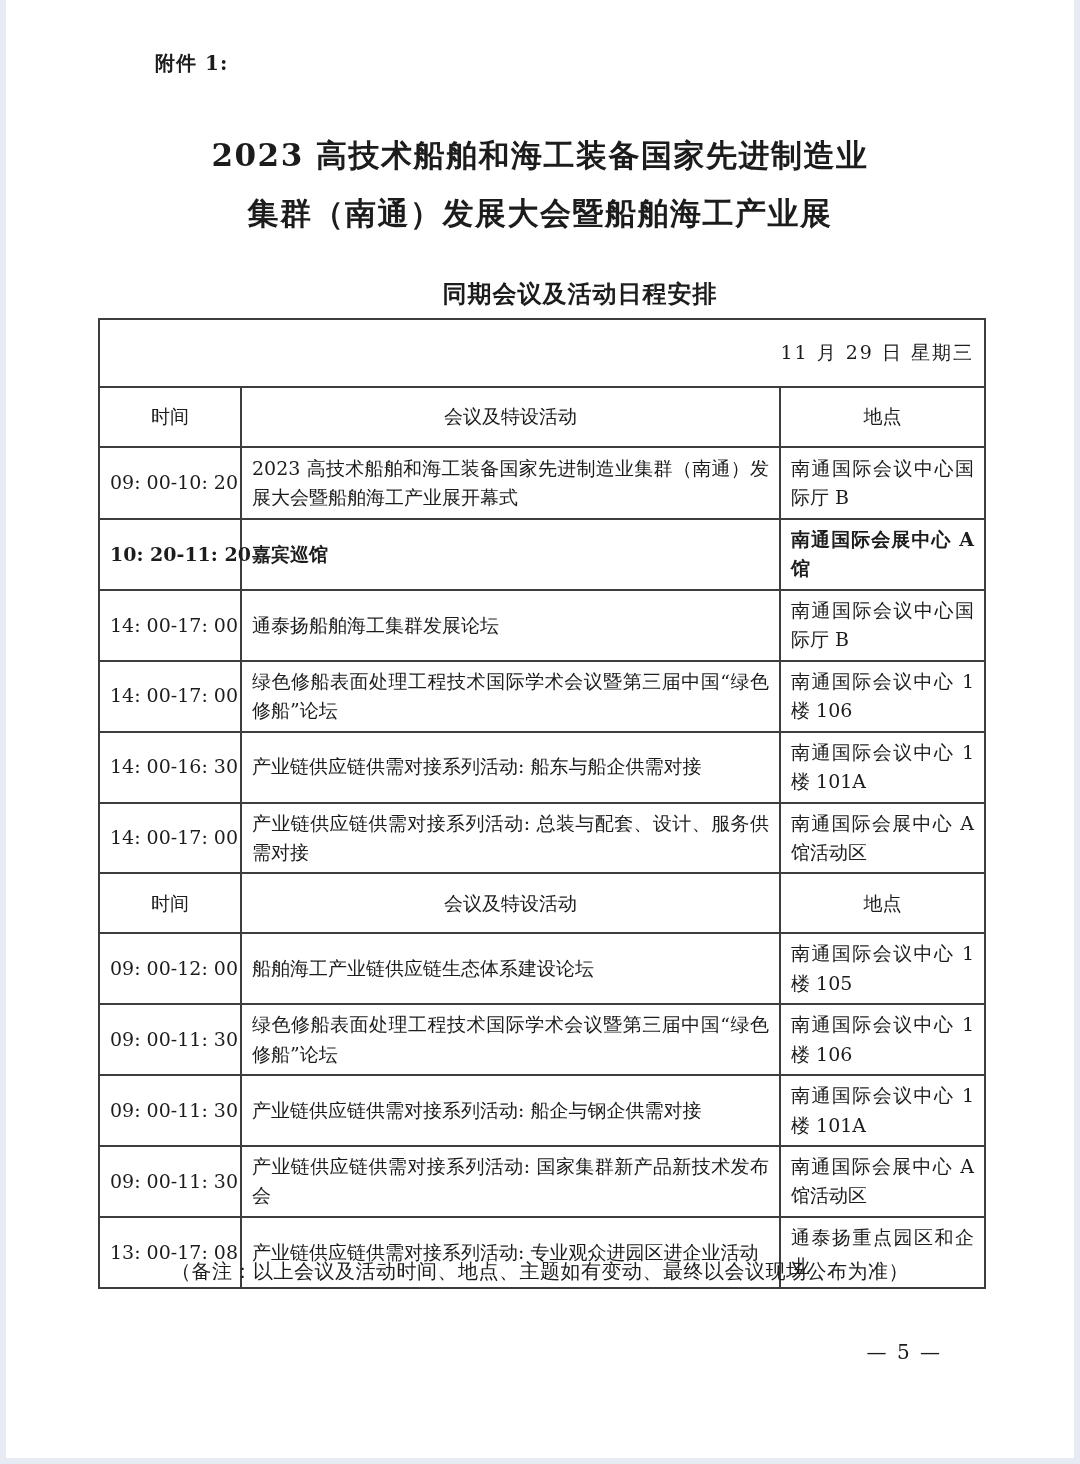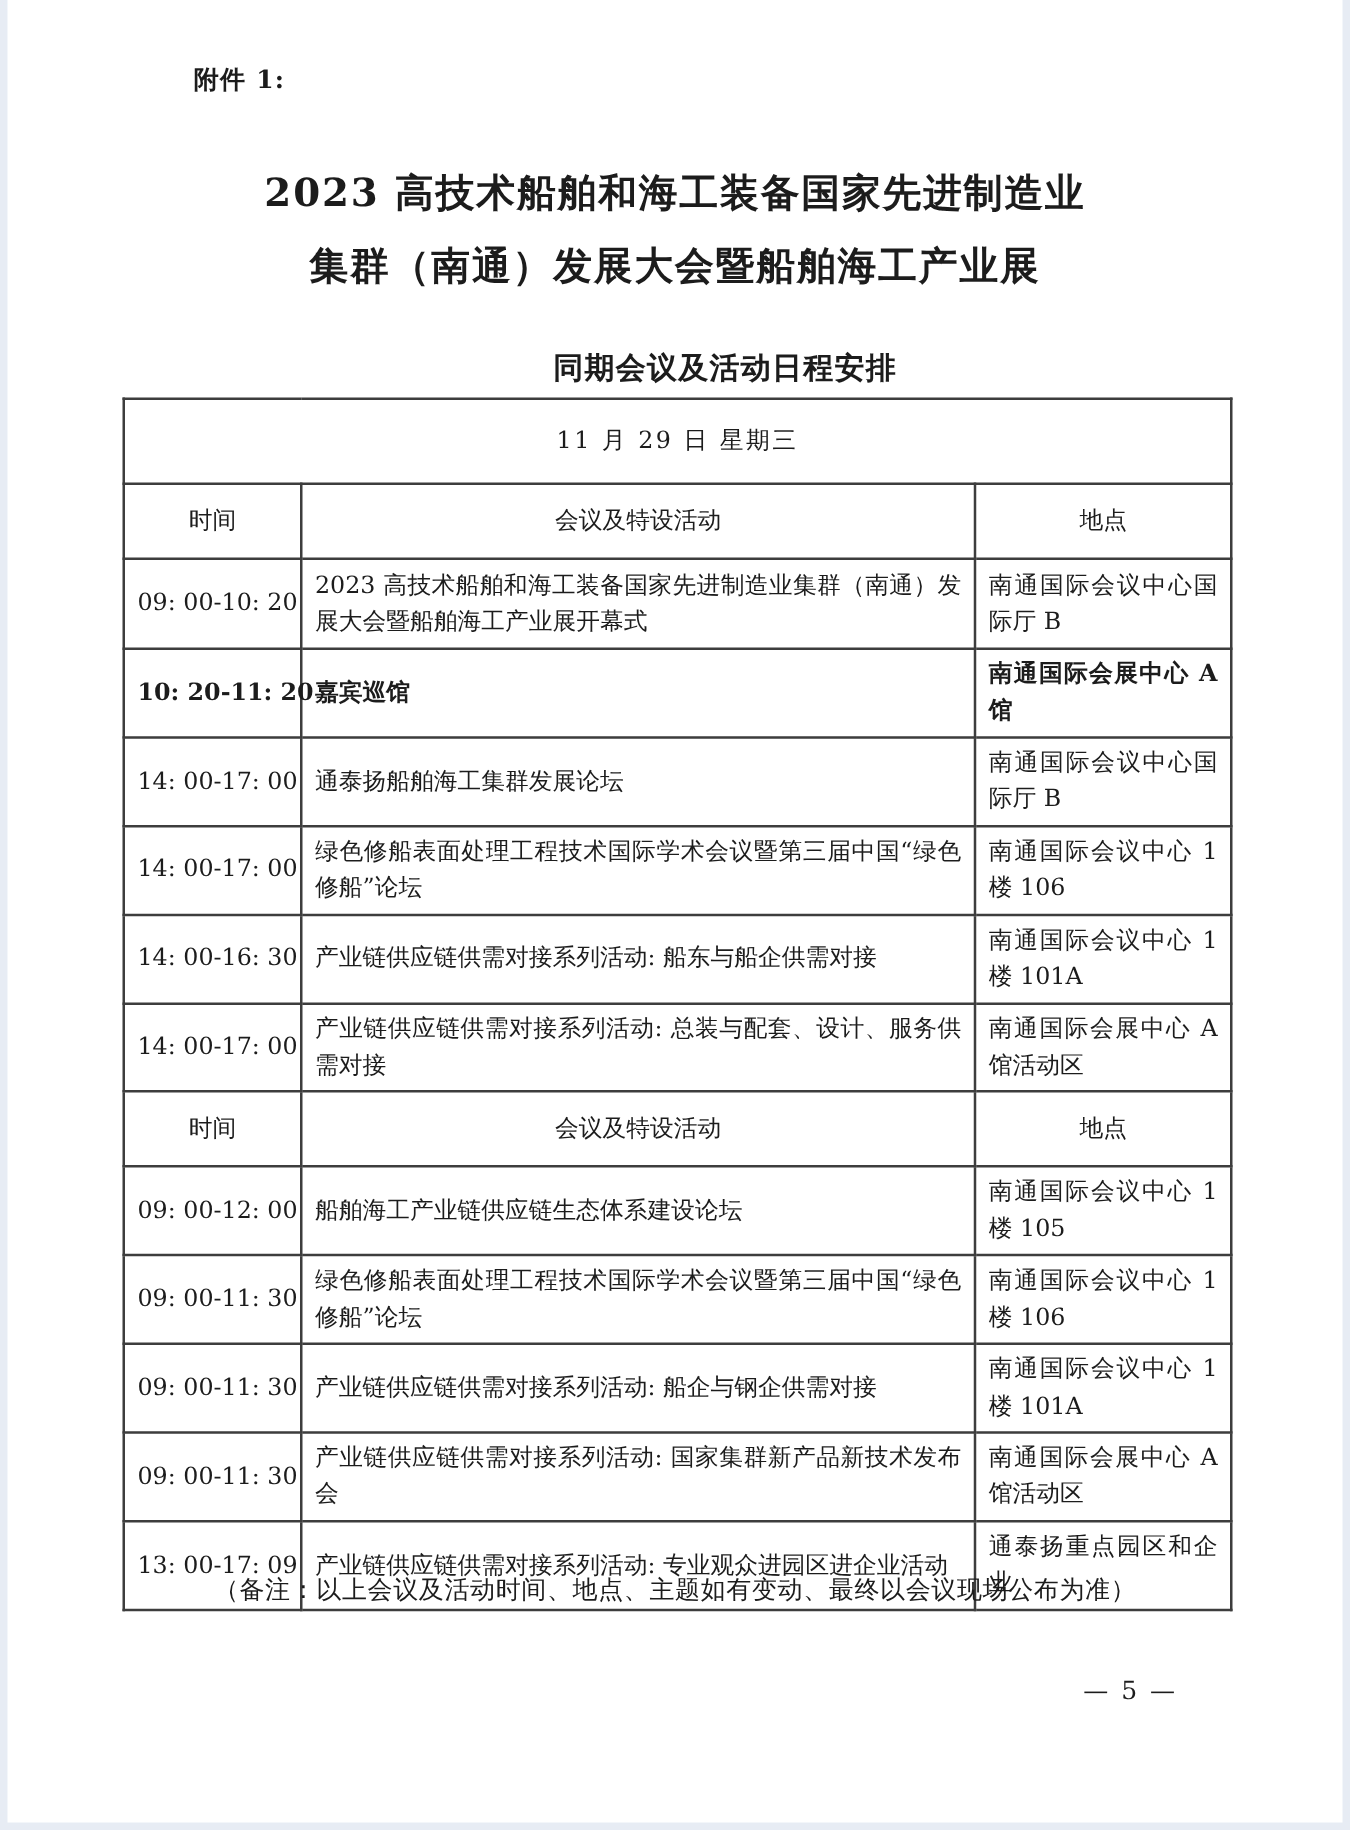--- a/index.html
+++ b/index.html
@@ -39,21 +39,21 @@
   table.schedule td {
     border:2px solid #3d3d3d;
     vertical-align:middle;
     padding:5px 10px;
     line-height:1.55;
   }
   col.c-time { width:142px; }
   col.c-act  { width:539px; }
   col.c-loc  { width:205px; }
   tr.date-row { height:68px; }
-  tr.date-row td { text-align:center; letter-spacing:2px;margin-top:36px; }
+  tr.date-row td { text-align:right; letter-spacing:2px;margin-top:36px; }
   tr.head-row { height:60px; }
   tr.head-row td { text-align:center; }
   td.cell-time { text-align:center; padding:5px 4px; white-space:nowrap; }
   td.cell-act, td.cell-loc { text-align:justify; text-justify:inter-character; }
   tr.h72 { height:72px; } tr.h70 { height:70px; } tr.h66 { height:66px; }
   tr.h62 { height:62px; } tr.h60 { height:60px; } tr.h56 { height:56px; }
   tr.h40 { height:40px;font-weight:bold; }
   .note {
     position:absolute; left:0; top:1258px; width:100%;
     text-align:center; font-size:20px; letter-spacing:0.5px;
@@ -143,21 +143,21 @@
       <td class="cell-time">09: 00-11: 30</td>
       <td class="cell-act">产业链供应链供需对接系列活动: 船企与钢企供需对接</td>
       <td class="cell-loc">南通国际会议中心 1 楼 101A</td>
     </tr>
     <tr class="h62">
       <td class="cell-time">09: 00-11: 30</td>
       <td class="cell-act">产业链供应链供需对接系列活动: 国家集群新产品新技术发布会</td>
       <td class="cell-loc">南通国际会展中心 A 馆活动区</td>
     </tr>
     <tr class="h66">
-      <td class="cell-time">13: 00-17: 09</td>
+      <td class="cell-time">13: 00-17: 08</td>
       <td class="cell-act">产业链供应链供需对接系列活动: 专业观众进园区进企业活动</td>
       <td class="cell-loc">通泰扬重点园区和企业</td>
     </tr>
   </tbody>
     </table>
 
   <div class="note">（备注：以上会议及活动时间、地点、主题如有变动、最终以会议现场公布为准）</div>
 
   <div class="pageno">— 5 —</div>
 

